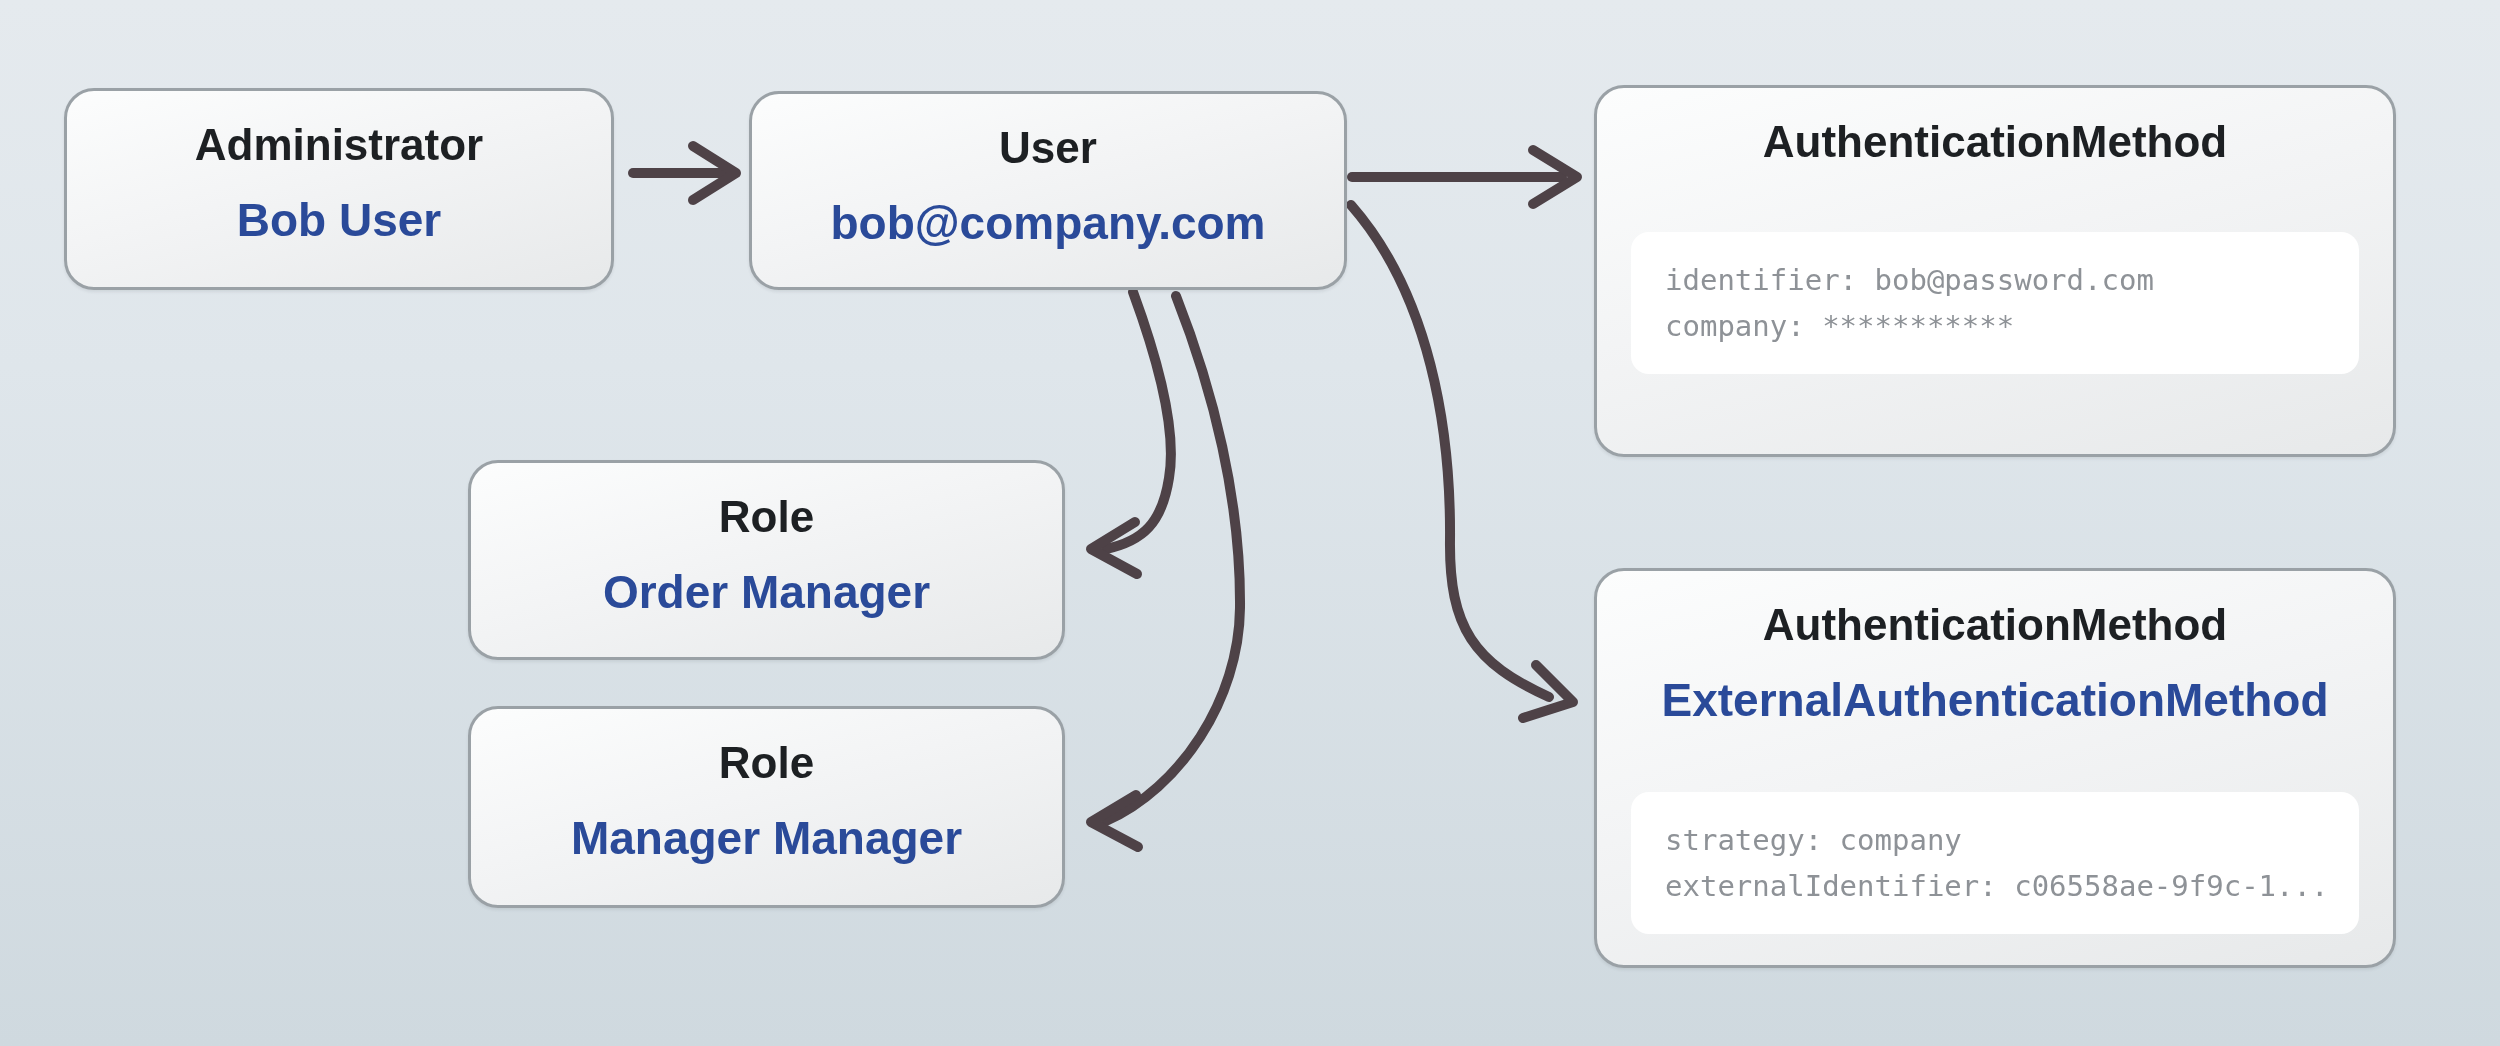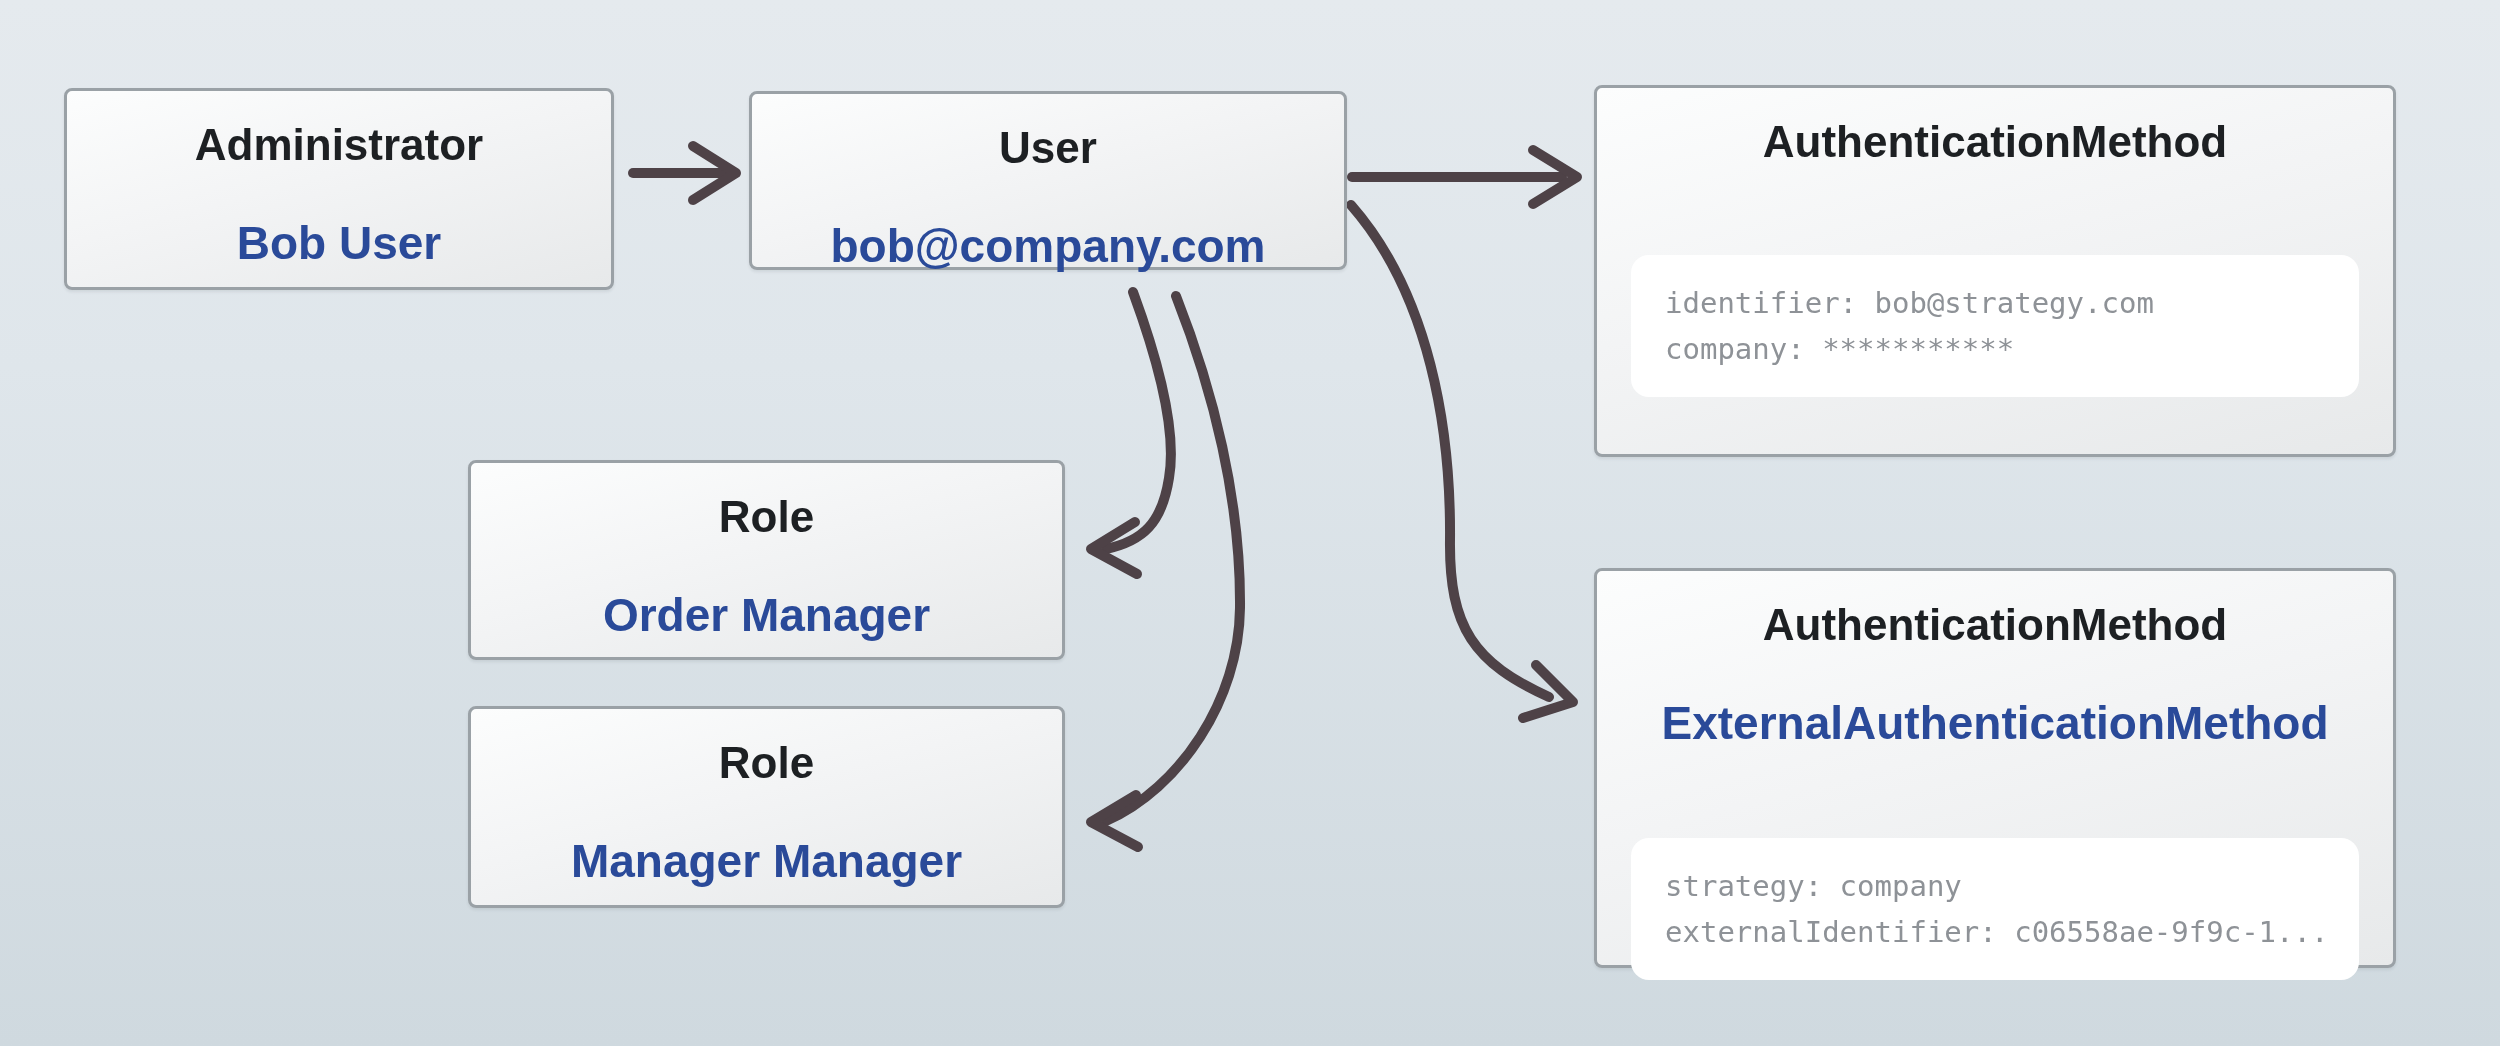--- a/index.html
+++ b/index.html
@@ -20,28 +20,28 @@
     stroke: #4e4247;
     stroke-width: 10;
     fill: none;
     stroke-linecap: round;
     stroke-linejoin: round;
   }
   .node {
     position: absolute;
     box-sizing: border-box;
     border: 3px solid #9aa1a6;
-    border-radius: 8px;
+    border-radius: 30px;
     background: linear-gradient(165deg, #fcfdfd 0%, #f3f4f5 45%, #e7e9ea 100%);
     box-shadow: 0 2px 3px rgba(60,70,80,0.10);
     display: flex;
     flex-direction: column;
     align-items: center;
     padding-top: 29px;
-    gap: 46px;
+    gap: 23px;
   }
   .node-type {
     font-size: 44px;
     font-weight: bold;
     color: #1d2023;
     line-height: 50px;
     white-space: nowrap;
   }
   .node-value {
     font-size: 46px;
@@ -64,21 +64,21 @@
   .code-line {
     font-family: "DejaVu Sans Mono", monospace;
     font-size: 29px;
     line-height: 46px;
     color: #8e9297;
     white-space: pre;
     overflow: hidden;
   }
   
   #node-administrator { left: 64px;   top: 88px;  width: 550px; height: 202px; }
-  #node-user          { left: 749px;  top: 91px;  width: 598px; height: 179px; }
+  #node-user          { left: 749px;  top: 91px;  width: 598px; height: 199px; }
   #node-native-auth   { left: 1594px; top: 85px;  width: 802px; height: 372px; }
   #node-role-order    { left: 468px;  top: 460px; width: 597px; height: 200px; }
   #node-role-customer { left: 468px;  top: 706px; width: 597px; height: 202px; }
   #node-external-auth { left: 1594px; top: 568px; width: 802px; height: 400px; }
 </style>
 </head>
 <body>
 
 <div class="canvas">
 
@@ -111,21 +111,21 @@
   </div>
 
   <div class="node" id="node-user">
     <div class="node-type">User</div>
     <div class="node-value">bob@company.com</div>
   </div>
 
   <div class="node" id="node-native-auth">
     <div class="node-type">AuthenticationMethod</div>
     <div class="code-panel">
-      <div class="code-line">identifier: bob@strategy.com</div>
+      <div class="code-line">identifier: bob@password.com</div>
       <div class="code-line">company: ***********</div>
     </div>
   </div>
 
   <div class="node" id="node-role-order">
     <div class="node-type">Role</div>
     <div class="node-value">Order Manager</div>
   </div>
 
   <div class="node" id="node-role-customer">

